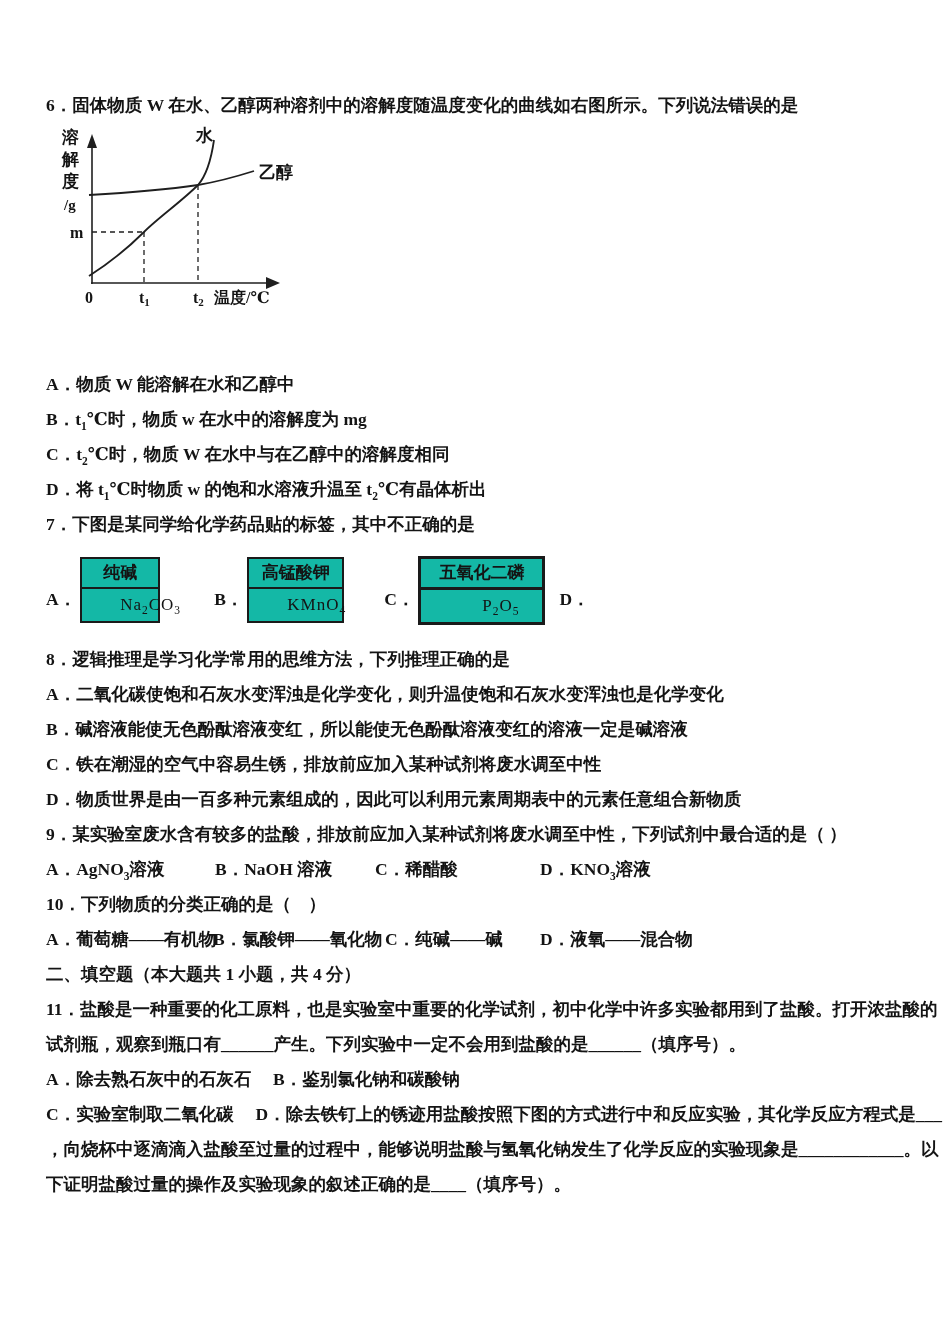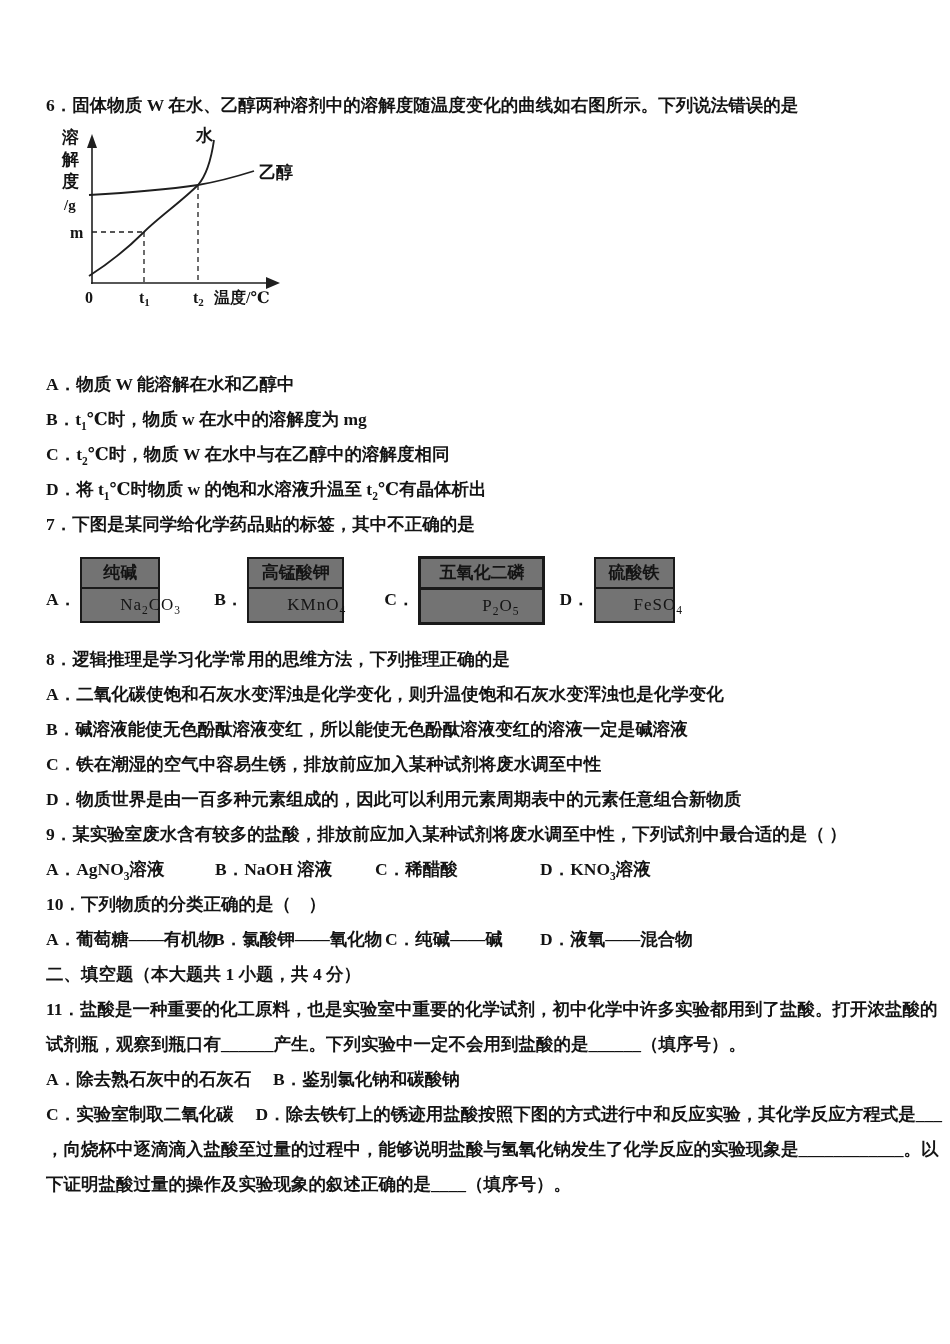--- a/index.html
+++ b/index.html
@@ -15,21 +15,21 @@
 
   
   .graph-wrap { position:relative; height:244px; }
   .graph-wrap svg { position:absolute; left:8px; top:2px; }
   svg text { font-family:"Liberation Serif","DejaVu Serif",serif; font-weight:700; fill:#141414; }
 
   
   .labels-row { display:flex; align-items:center; margin:14px 0 18px 0; height:68px; }
   .chem-item { display:flex; align-items:center; }
   .chem-letter { margin-right:4px; transform:translateY(9px); }
-  .chem-box { border:2px solid #1a1a1a; text-align:center; background:#737373; }
+  .chem-box { border:2px solid #1a1a1a; text-align:center; background:#14b8a6; }
   .chem-box .chem-name { border-bottom:2px solid #1a1a1a; line-height:28px; padding:0 3px; font-size:17px; }
   .chem-box .chem-formula { line-height:32px; font-weight:400; font-size:17px; letter-spacing:1px;padding-left:38px; }
   .box-a { width:80px; }
   .box-b { width:97px; }
   .box-c { width:127px; border-width:3px; }
   .box-c .chem-name { border-bottom-width:3px; }
   .box-d { width:81px; }
   .gap-b { margin-left:54px; }
   .gap-c { margin-left:40px; }
   .gap-d { margin-left:14px; }
@@ -103,24 +103,20 @@
     </div>
     <div class="chem-item gap-c">
       <span class="chem-letter">C．</span>
       <div class="chem-box box-c">
         <div class="chem-name">五氧化二磷</div>
         <div class="chem-formula">P<sub>2</sub>O<sub>5</sub></div>
       </div>
     </div>
     <div class="chem-item gap-d">
       <span class="chem-letter">D．</span>
-      <div class="chem-box box-d">
-        <div class="chem-name">硫酸铁</div>
-        <div class="chem-formula">FeSO<sub>4</sub></div>
-      </div>
     </div>
   </div>
 
   <div class="line">8．逻辑推理是学习化学常用的思维方法，下列推理正确的是</div>
   <div class="line">A．二氧化碳使饱和石灰水变浑浊是化学变化，则升温使饱和石灰水变浑浊也是化学变化</div>
   <div class="line">B．碱溶液能使无色酚酞溶液变红，所以能使无色酚酞溶液变红的溶液一定是碱溶液</div>
   <div class="line">C．铁在潮湿的空气中容易生锈，排放前应加入某种试剂将废水调至中性</div>
   <div class="line">D．物质世界是由一百多种元素组成的，因此可以利用元素周期表中的元素任意组合新物质</div>
 
   <div class="line">9．某实验室废水含有较多的盐酸，排放前应加入某种试剂将废水调至中性，下列试剂中最合适的是（ ）</div>

